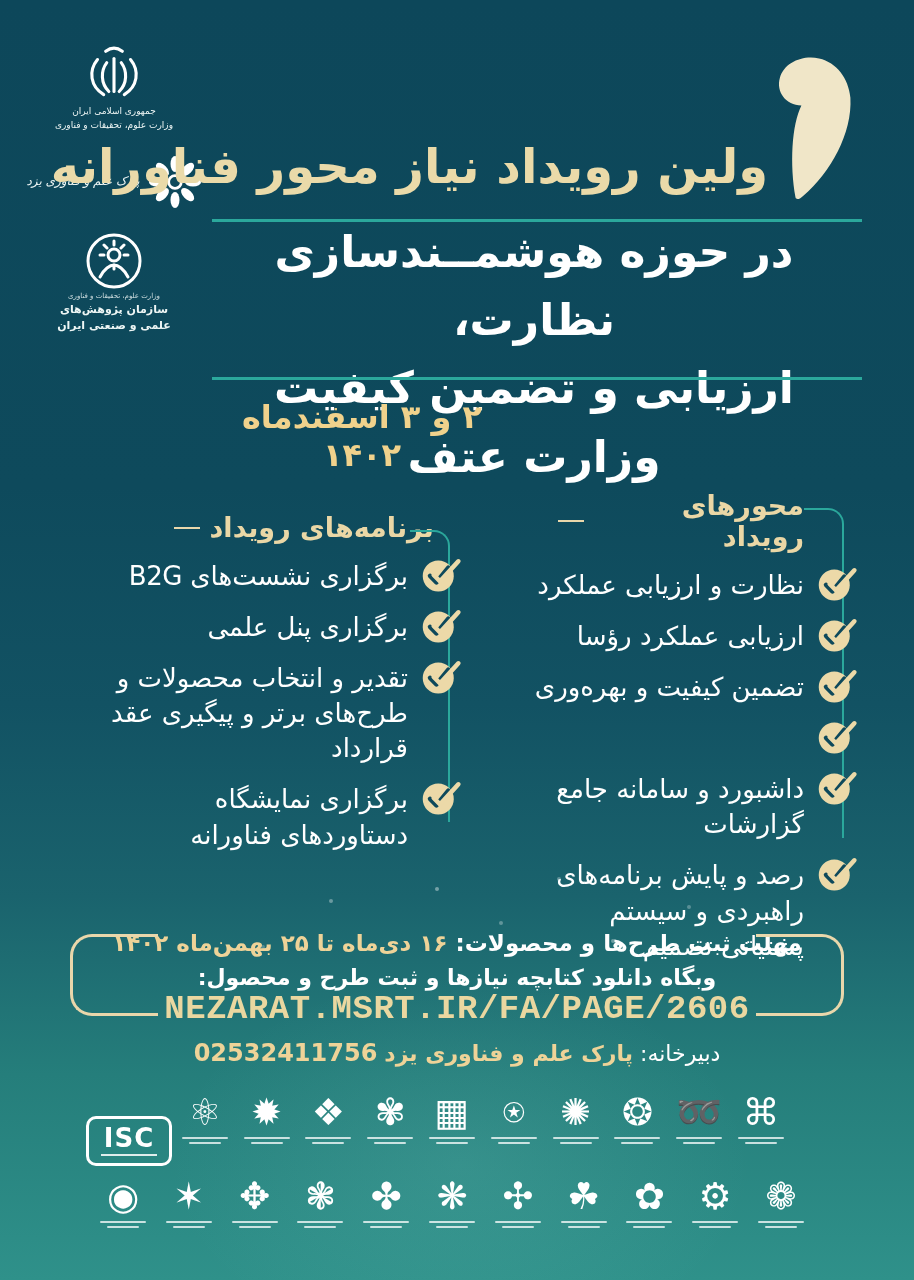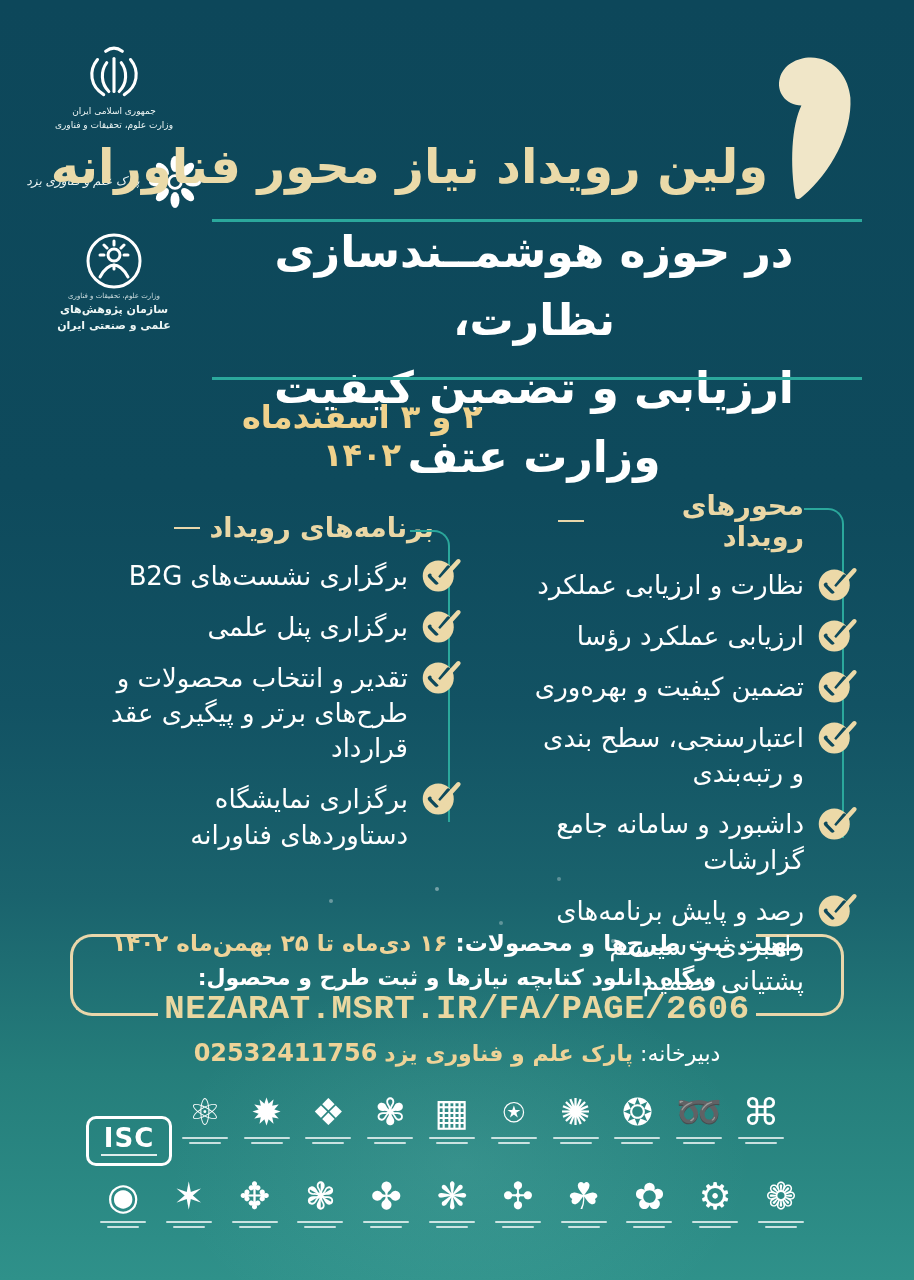--- a/index.html
+++ b/index.html
@@ -167,21 +167,20 @@
           <path d="M15 20 l7 7 L42 5" fill="none" stroke="#ecd9a8" stroke-width="5" stroke-linecap="round" stroke-linejoin="round"></path>
         </svg>
       <span class="t">تضمین کیفیت و بهره‌وری</span>
     </div>
     <div class="item">
       <svg class="ic" viewBox="0 0 46 40">
           <circle cx="20" cy="21" r="17" fill="#ecd9a8"></circle>
           <path d="M11 21 l7 7 l13 -16" fill="none" stroke="#0e495b" stroke-width="5" stroke-linecap="round" stroke-linejoin="round"></path>
           <path d="M15 20 l7 7 L42 5" fill="none" stroke="#ecd9a8" stroke-width="5" stroke-linecap="round" stroke-linejoin="round"></path>
         </svg>
-      <span class="t">اعتبارسنجی، سطح بندی و رتبه‌بندی</span>
     </div>
     <div class="item">
       <svg class="ic" viewBox="0 0 46 40">
           <circle cx="20" cy="21" r="17" fill="#ecd9a8"></circle>
           <path d="M11 21 l7 7 l13 -16" fill="none" stroke="#0e495b" stroke-width="5" stroke-linecap="round" stroke-linejoin="round"></path>
           <path d="M15 20 l7 7 L42 5" fill="none" stroke="#ecd9a8" stroke-width="5" stroke-linecap="round" stroke-linejoin="round"></path>
         </svg>
       <span class="t">داشبورد و سامانه جامع گزارشات</span>
     </div>
     <div class="item">

